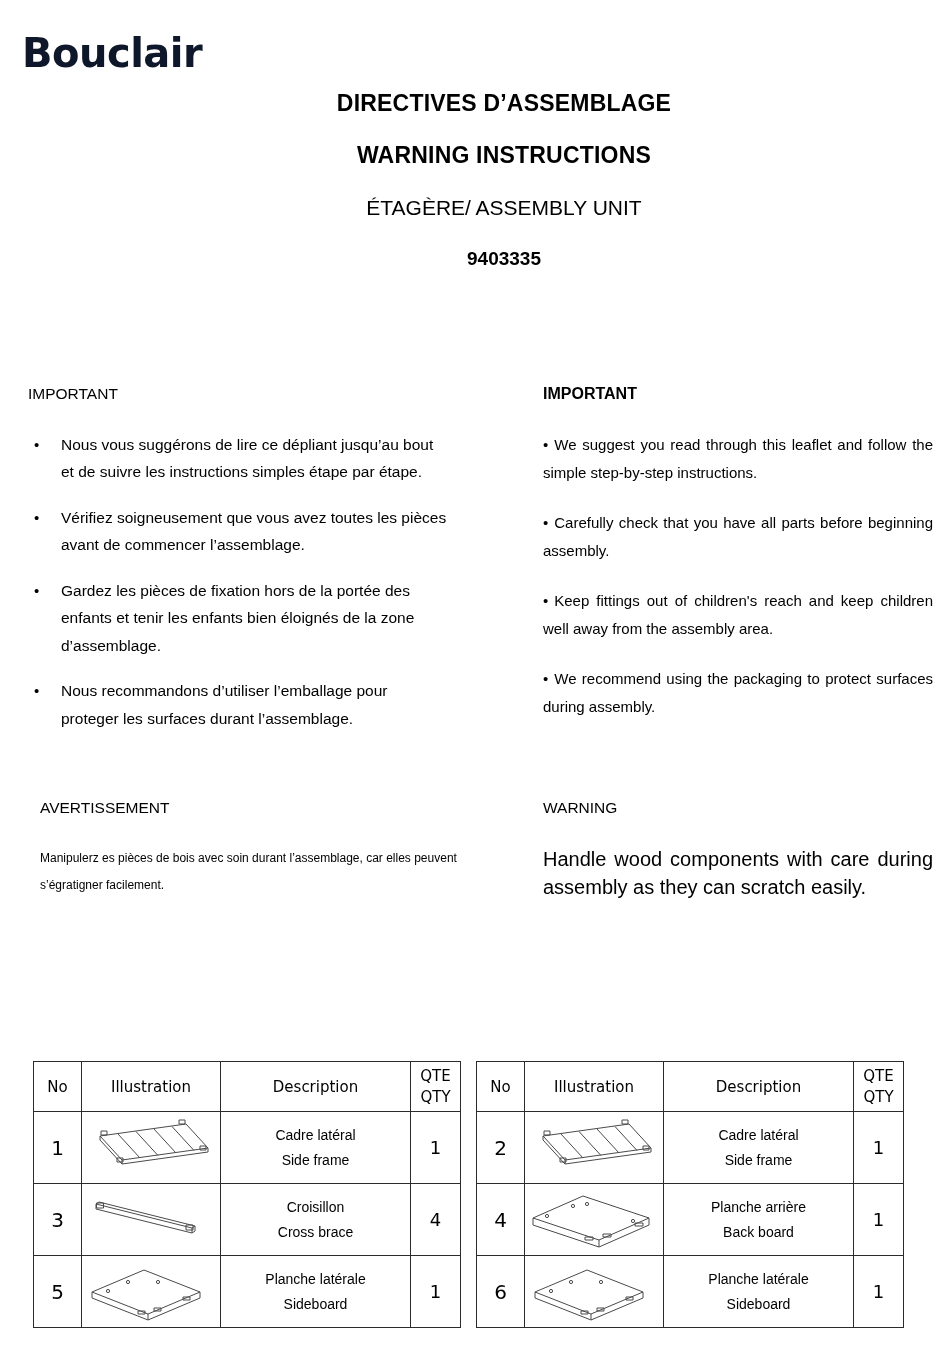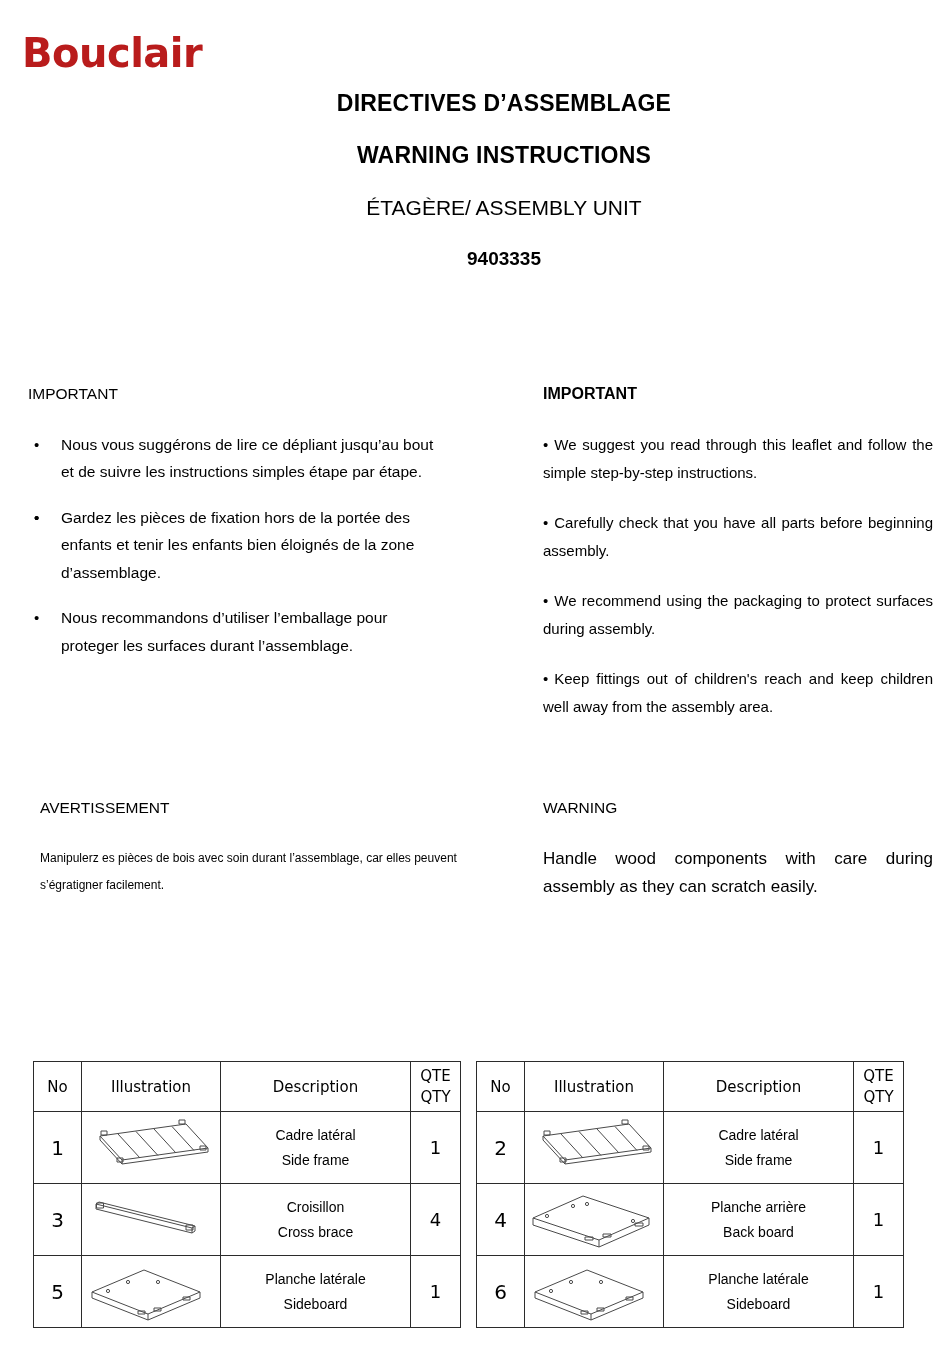--- a/index.html
+++ b/index.html
@@ -18,21 +18,21 @@
 
   
   #brand-logo {
     position: absolute;
     left: 22px;
     top: 33px;
     font-family: "DejaVu Sans", sans-serif;
     font-size: 40px;
     font-weight: bold;
     letter-spacing: -0.5px;
-    color: #b91c1c;
+    color: #0f172a;
     line-height: 1;
   }
 
   
   #title-block {
     position: absolute;
     left: 0;
     top: 92px;
     width: 950px;
     text-align: center;
@@ -114,21 +114,21 @@
   .warn-heading {
     font-size: 15.5px;
     line-height: 1;
     margin: 0 0 29px 0;
   }
   .warn-body-fr {
     font-size: 12px;
     line-height: 27.5px;
   }
   .warn-body-en {
-    font-size: 17px;
+    font-size: 20px;
     line-height: 28px;
     text-align: justify;
     text-justify: inter-word;
   }
 
   #fr-warning { position: absolute; top: 414px; left: 0; width: 420px; margin-left: 12px; }
   #en-warning { position: absolute; top: 414px; left: 0; width: 390px; }
 
   
   .parts-table {
@@ -196,20 +196,21 @@
 
   <div class="col" id="col-fr">
     <div class="sec-heading">IMPORTANT</div>
 
     <div class="fr-bullet">
       <span class="dot">•</span>
       <span>Nous vous suggérons de lire ce dépliant jusqu’au bout et de suivre les instructions simples  étape par  étape.</span>
     </div>
     <div class="fr-bullet">
       <span class="dot">•</span>
+      <span>Vérifiez soigneusement que vous avez toutes les pièces avant de commencer l’assemblage.</span>
     </div>
     <div class="fr-bullet">
       <span class="dot">•</span>
       <span>Gardez les pièces de fixation hors de la portée des enfants et tenir les enfants bien  éloignés de la zone d’assemblage.</span>
     </div>
     <div class="fr-bullet">
       <span class="dot">•</span>
       <span>Nous recommandons d’utiliser l’emballage pour proteger les surfaces durant l’assemblage.</span>
     </div>
 
@@ -222,24 +223,24 @@
   <div class="col" id="col-en">
     <div class="sec-heading bold">IMPORTANT</div>
 
     <div class="en-bullet">
       <span class="dot">•</span><span>We suggest you read through this leaflet and follow the simple step-by-step instructions.</span>
     </div>
     <div class="en-bullet">
       <span class="dot">•</span><span>Carefully check that you have all parts before beginning assembly.</span>
     </div>
     <div class="en-bullet">
+      <span class="dot">•</span><span>Keep fittings out of children's reach and keep children well away from the assembly area.</span>
+    </div>
+    <div class="en-bullet">
       <span class="dot">•</span><span>We recommend using the packaging to protect surfaces during assembly.</span>
-    </div>
-    <div class="en-bullet">
-      <span class="dot">•</span><span>Keep fittings out of children's reach and keep children well away from the assembly area.</span>
     </div>
 
     <div id="en-warning">
       <div class="warn-heading">WARNING</div>
       <div class="warn-body-en">Handle wood components with care during assembly as they can scratch easily.</div>
     </div>
   </div>
 </div>
 
 <svg width="0" height="0" style="position:absolute" aria-hidden="true">

